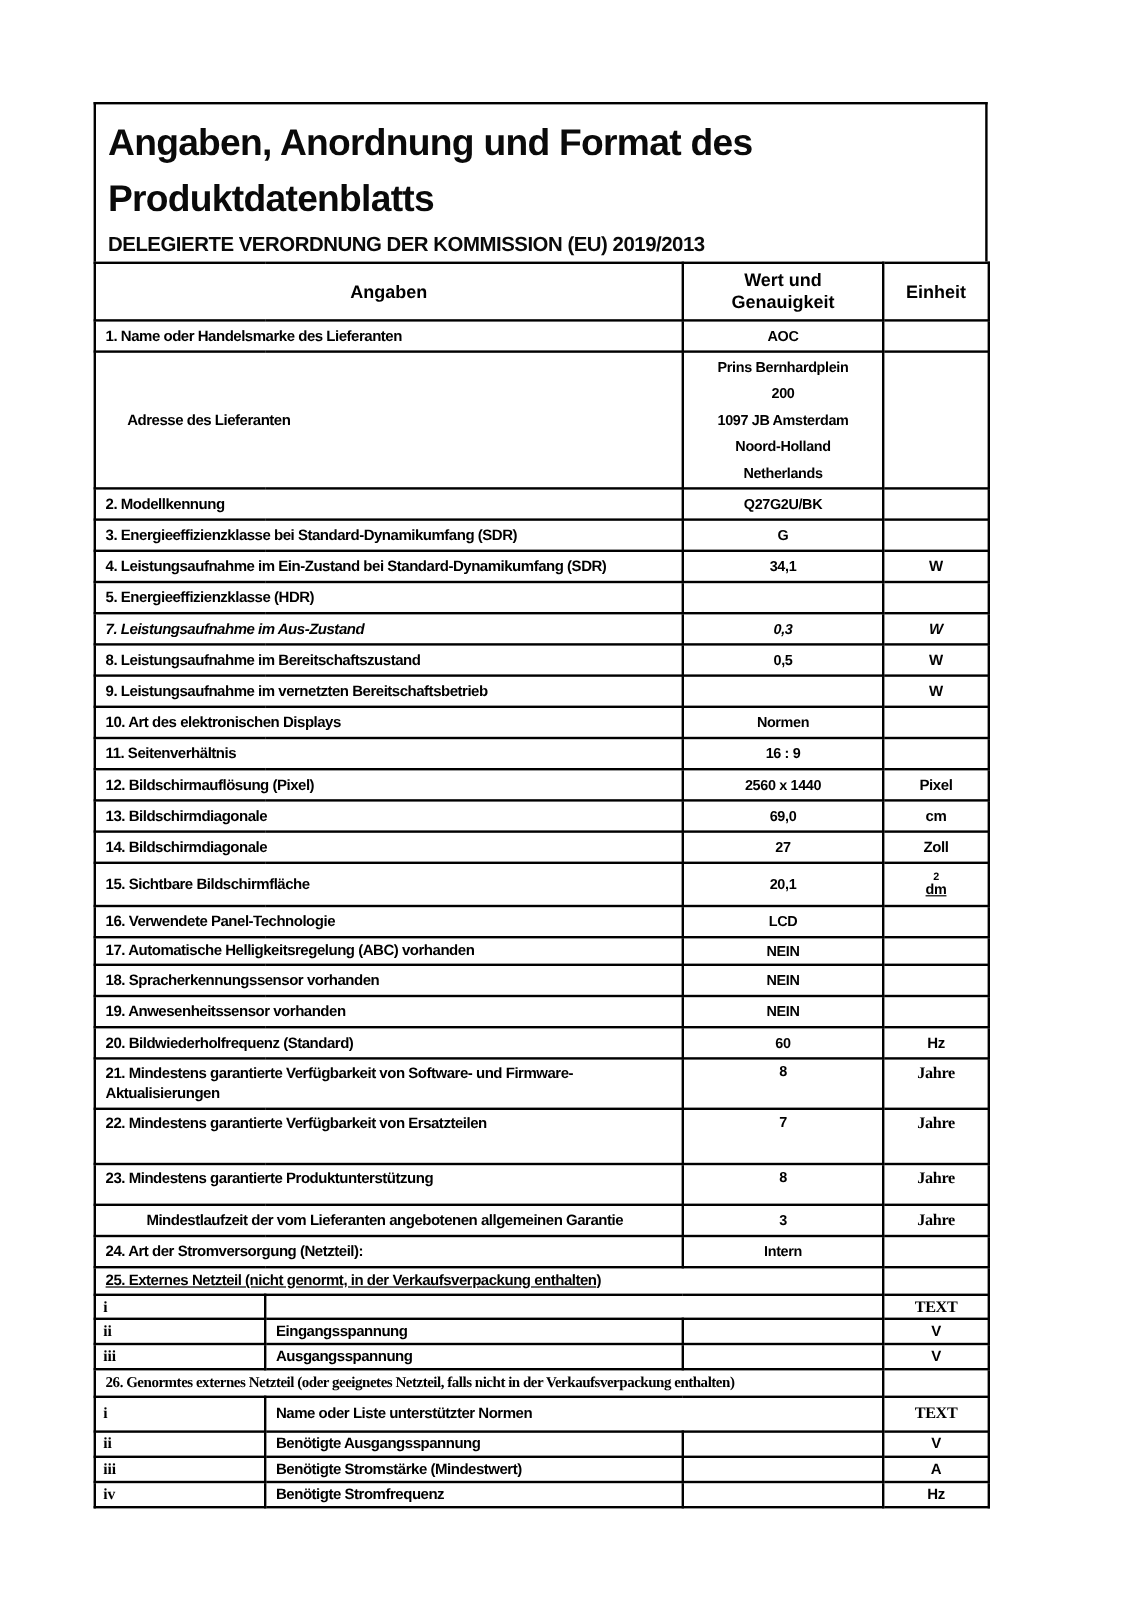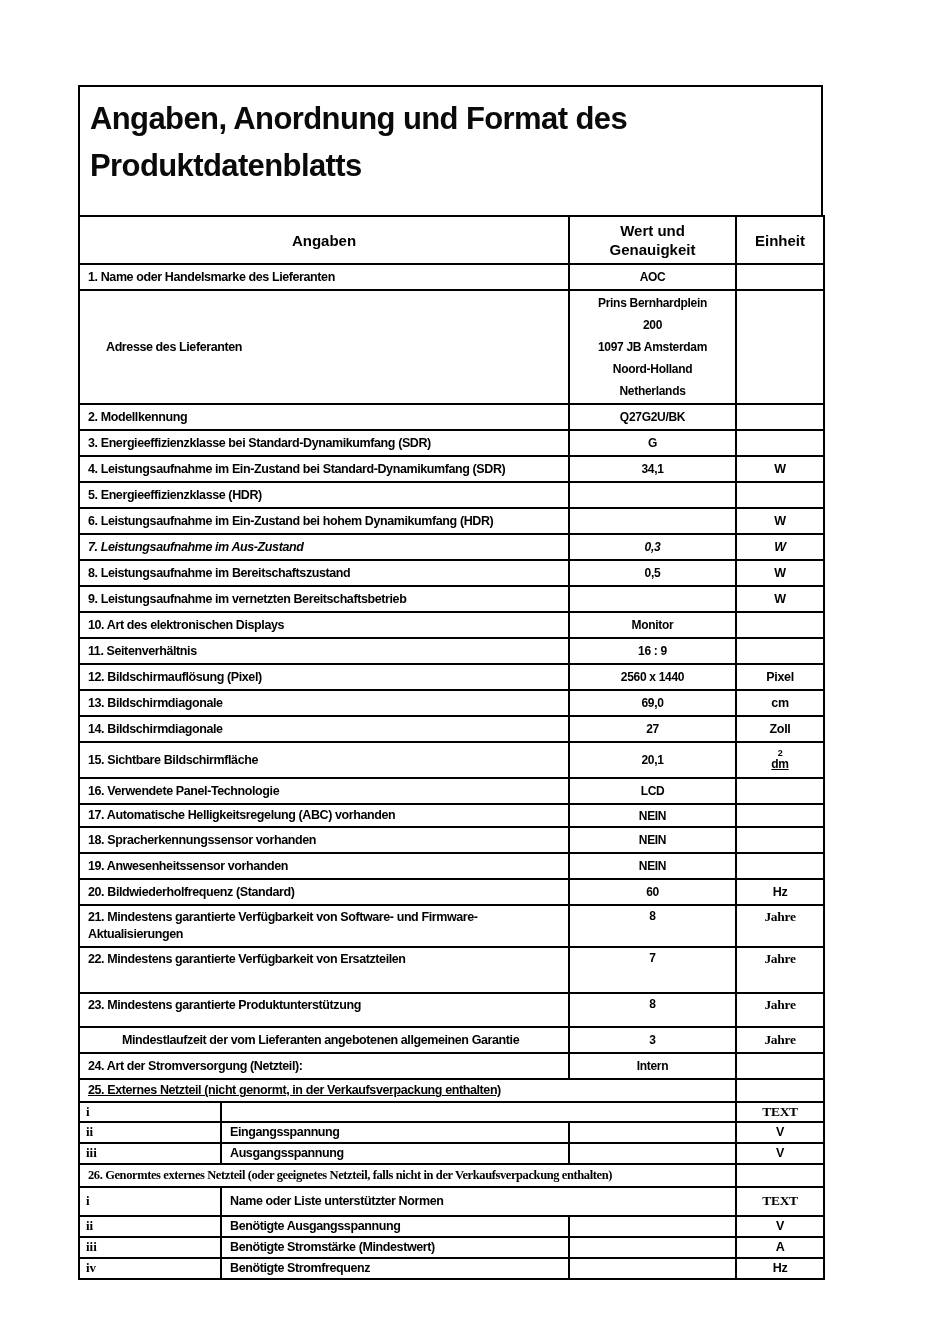--- a/index.html
+++ b/index.html
@@ -1,21 +1,21 @@
 <!DOCTYPE html>
 <html><head>
 <meta charset="utf-8">
 <style>
   html,body{margin:0;padding:0;}
   body{
     width:948px;height:1342px;background:#ffffff;color:#000;
     font-family:"Liberation Sans",sans-serif;position:relative;overflow:hidden;
   }
   .doc{position:absolute;left:78px;top:85px;width:745px;}
-  .title-box{border:2px solid #000;border-bottom:none;padding:8px 10px 26px 10px;box-sizing:border-box;}
+  .title-box{border:2px solid #000;border-bottom:none;padding:8px 10px 4px 10px;box-sizing:border-box;}
   .doc-title{
     font-size:31px;line-height:1.52;font-weight:700;letter-spacing:-0.6px;
     margin:0;color:#0a0a0a;
   }
   .doc-subtitle{
     font-size:17px;font-weight:700;letter-spacing:-0.4px;margin-top:5px;color:#0a0a0a;
   }
   table.sheet{border-collapse:collapse;width:745px;table-layout:fixed;}
   table.sheet th,table.sheet td{border:2px solid #000;box-sizing:border-box;overflow:hidden;}
   th{font-size:15px;font-weight:700;vertical-align:middle;text-align:center;padding:2px;}
@@ -49,20 +49,21 @@
   tr.top td{vertical-align:top;padding-top:3px;}
   .usup{font-size:9px;line-height:9px;}
   .udm{font-size:12px;line-height:13px;text-decoration:underline;}
 </style>
 </head>
 <body>
 
 <div class="doc">
   <div class="title-box">
     <h1 class="doc-title">Angaben, Anordnung und Format des Produktdatenblatts</h1>
+    <div class="doc-subtitle">DELEGIERTE VERORDNUNG DER KOMMISSION (EU) 2019/2013</div>
   </div>
   <table class="sheet">
     <colgroup>
       <col style="width:142px">
         <col style="width:348px">
         <col style="width:167px">
         <col style="width:88px">
     </colgroup>
     <thead>
       <tr>
@@ -101,43 +102,38 @@
         <tr style="height: 26px;">
           <td class="label" colspan="2">4. Leistungsaufnahme im Ein-Zustand bei Standard-Dynamikumfang (SDR)</td>
           <td class="value">34,1</td>
           <td class="unit">W</td>
         </tr>
         <tr style="height: 26px;">
           <td class="label" colspan="2">5. Energieeffizienzklasse (HDR)</td>
           <td class="value"></td>
           <td class="unit"></td>
         </tr>
-        <tr style="height: 26px;">
-          <td class="label" colspan="2">6. Leistungsaufnahme im Ein-Zustand bei hohem Dynamikumfang (HDR)</td>
-          <td class="value"></td>
-          <td class="unit">W</td>
-        </tr>
         <tr style="height: 26px; font-style: italic;">
           <td class="label" colspan="2">7. Leistungsaufnahme im Aus-Zustand</td>
           <td class="value">0,3</td>
           <td class="unit">W</td>
         </tr>
         <tr style="height: 26px;">
           <td class="label" colspan="2">8. Leistungsaufnahme im Bereitschaftszustand</td>
           <td class="value">0,5</td>
           <td class="unit">W</td>
         </tr>
         <tr style="height: 26px;">
           <td class="label" colspan="2">9. Leistungsaufnahme im vernetzten Bereitschaftsbetrieb</td>
           <td class="value"></td>
           <td class="unit">W</td>
         </tr>
         <tr style="height: 26px;">
           <td class="label" colspan="2">10. Art des elektronischen Displays</td>
-          <td class="value">Monitor</td>
+          <td class="value">Normen</td>
           <td class="unit"></td>
         </tr>
         <tr style="height: 26px;">
           <td class="label" colspan="2">11. Seitenverhältnis</td>
           <td class="value">16 : 9</td>
           <td class="unit"></td>
         </tr>
         <tr style="height: 26px;">
           <td class="label" colspan="2">12. Bildschirmauflösung (Pixel)</td>
           <td class="value">2560 x 1440</td>

